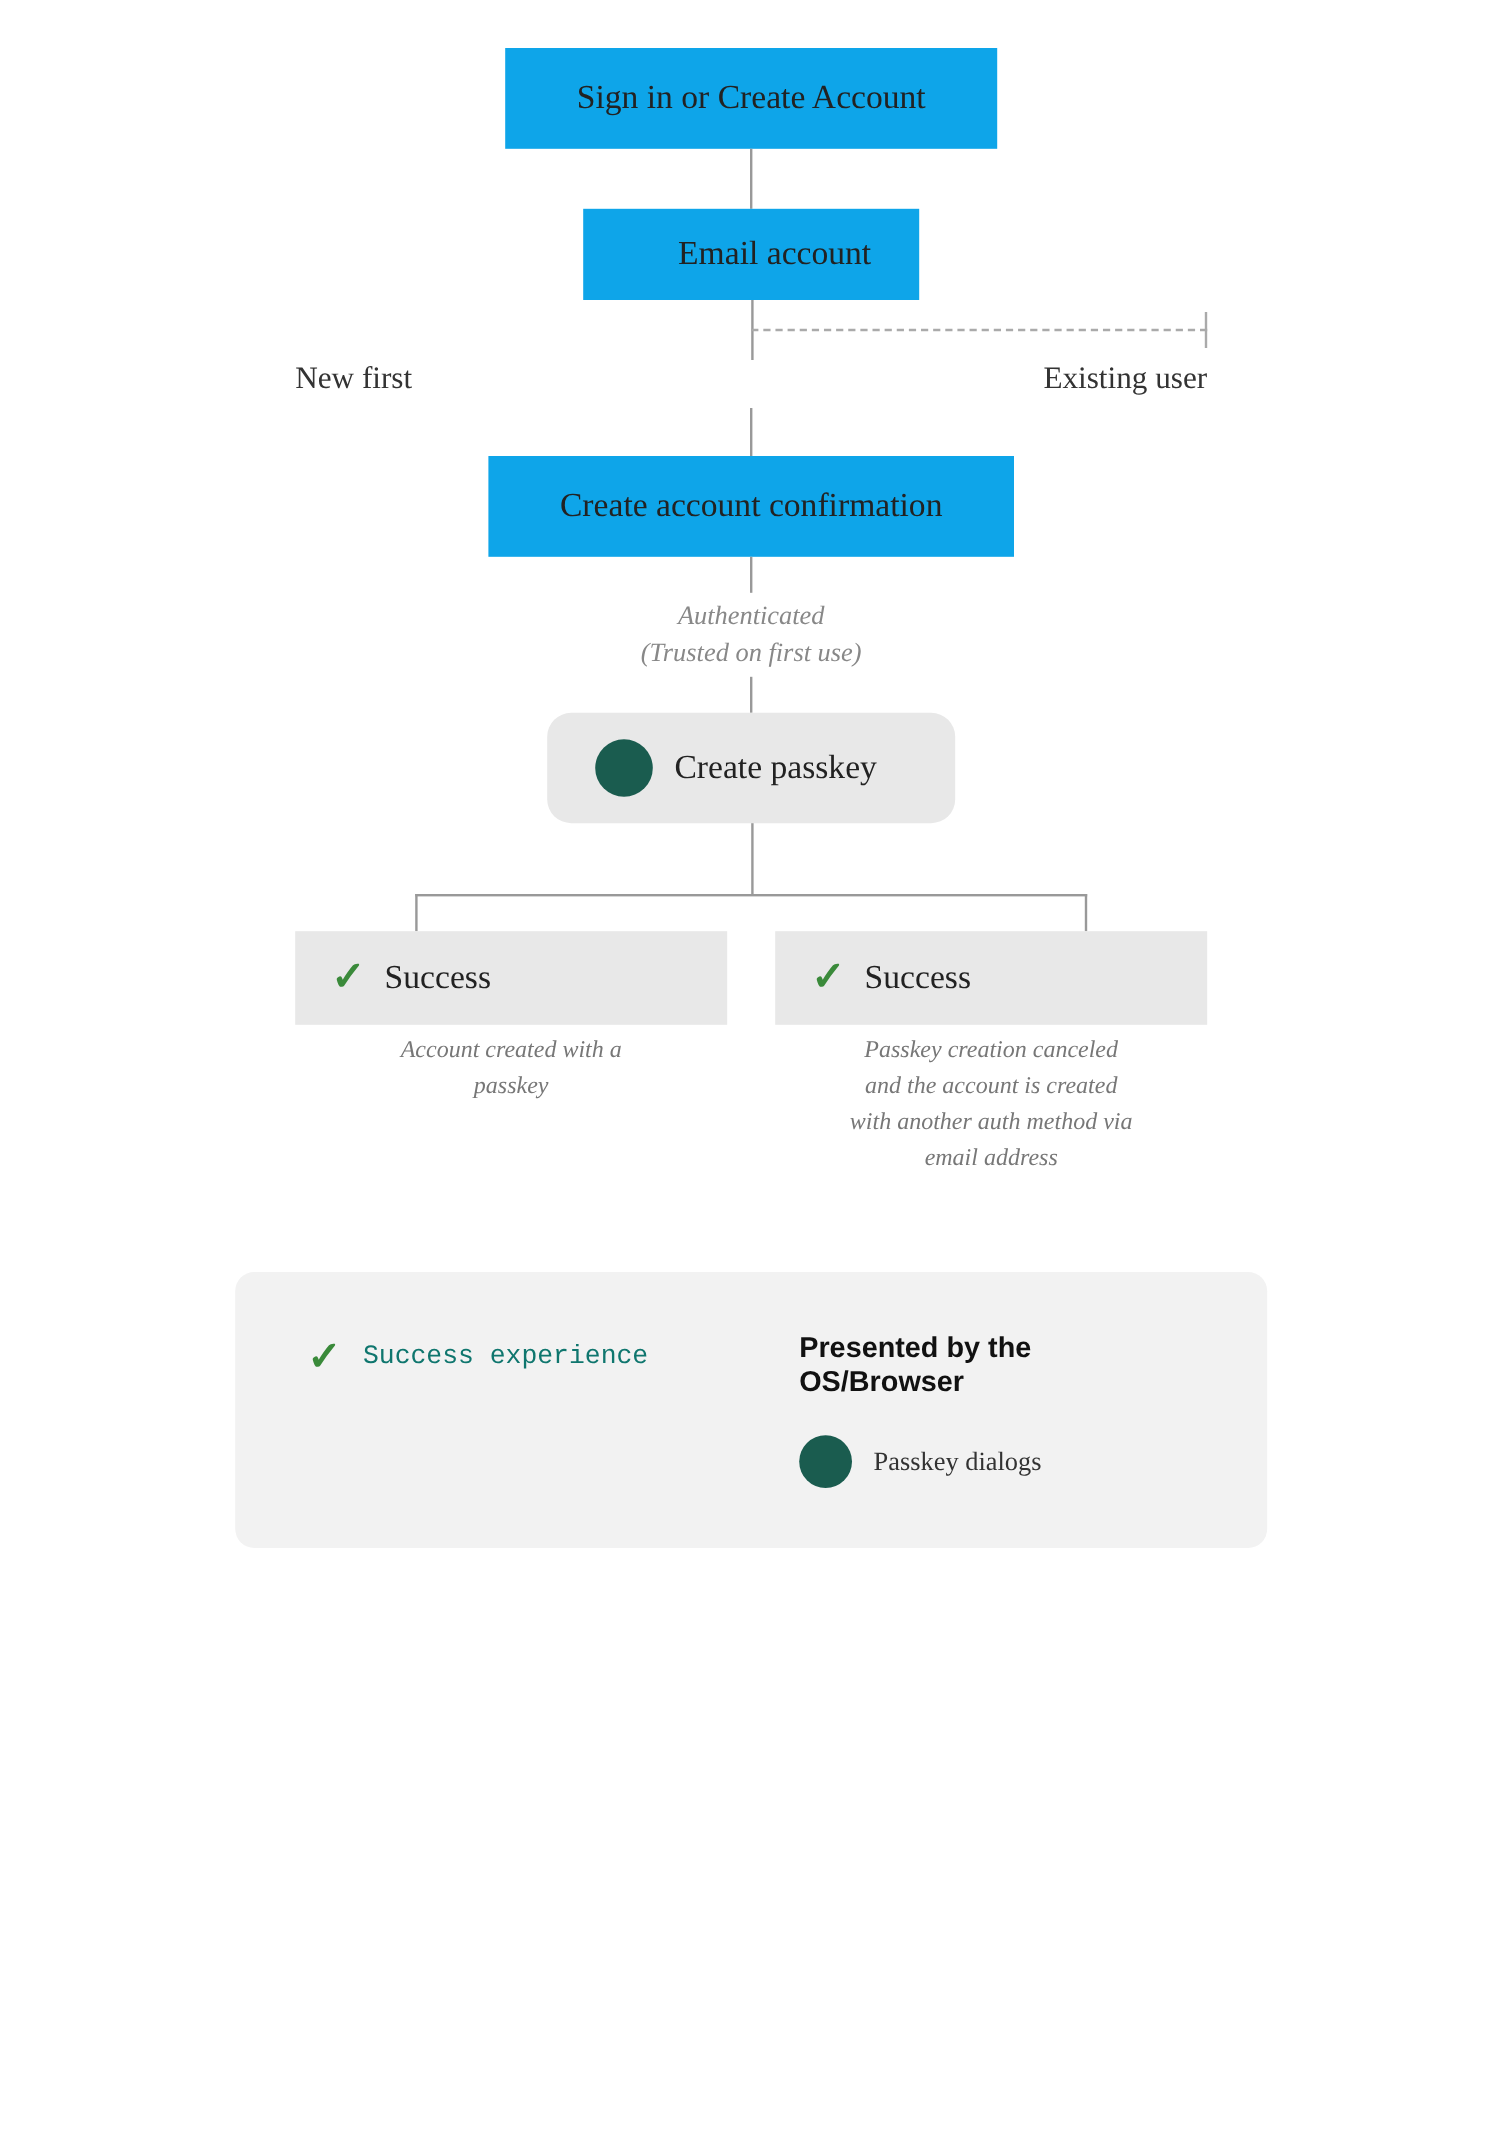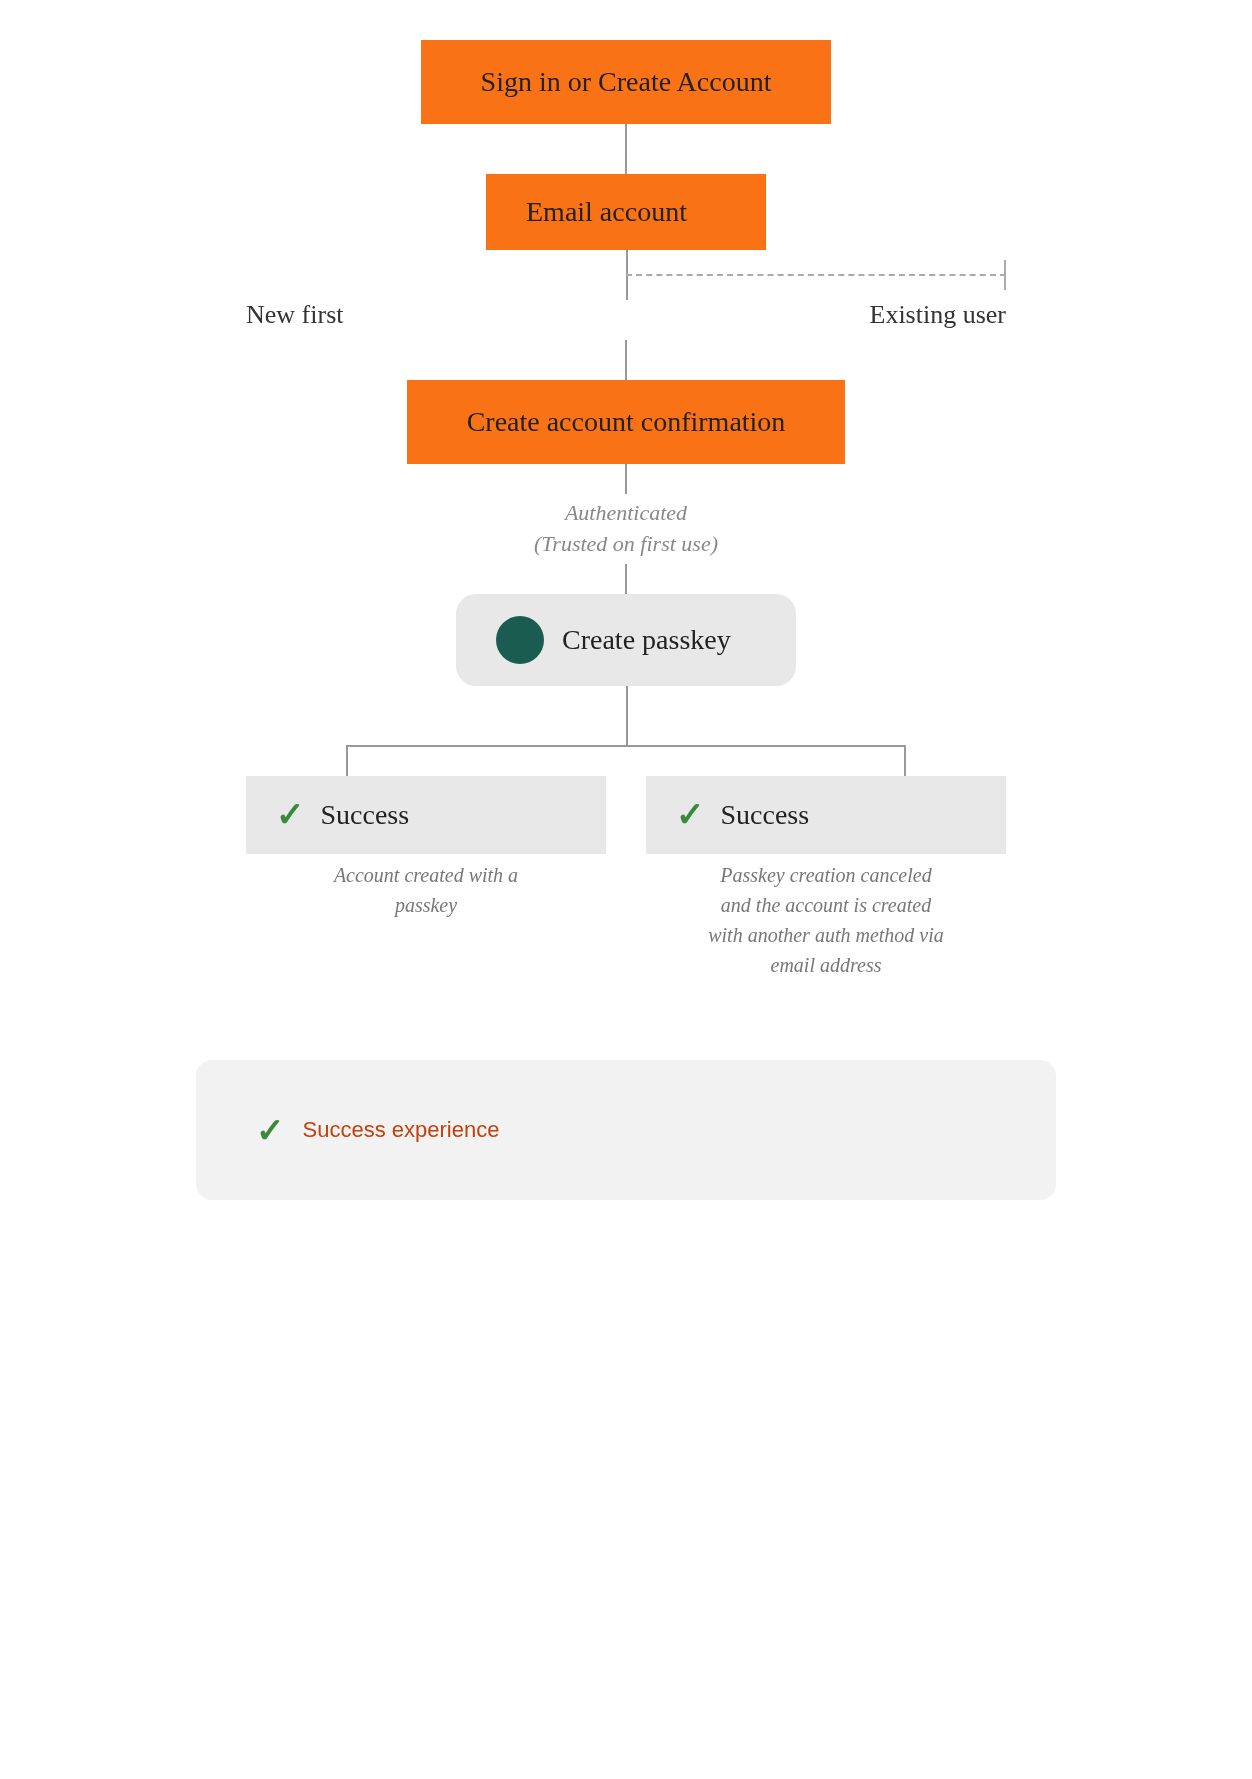--- a/index.html
+++ b/index.html
@@ -17,26 +17,26 @@
     .diagram-container {
       width: 900px;
       display: flex;
       flex-direction: column;
       align-items: center;
       position: relative;
     }
 
     
     .flow-box {
-      background: #f97316;
+      background: #0ea5e9;
       border: none;
       padding: 22px 40px;
       font-size: 28px;
       color: #222;
-      text-align: left;
+      text-align: right;
       min-width: 280px;
     }
 
     .flow-box.wide {
       min-width: 340px;
       padding: 26px 60px;
     }
 
     
     .connector-v {
@@ -154,22 +154,22 @@
     }
 
     .legend-check {
       color: #3a8a3a;
       font-size: 34px;
       font-weight: bold;
     }
 
     .legend-check-label {
       font-size: 22px;
-      color: #c2410c;
-      font-family: Liberation Sans, sans-serif;
+      color: #0f766e;
+      font-family: Liberation Mono, monospace;
     }
 
     .legend-circle {
       width: 44px;
       height: 44px;
       border-radius: 50%;
       background: #1a5c4f;
       flex-shrink: 0;
     }
 
@@ -266,16 +266,23 @@
 
   <div class="legend-box">
 
     <div class="legend-col">
       <div class="legend-item">
         <span class="legend-check">✓</span>
         <span class="legend-check-label">Success experience</span>
       </div>
     </div>
 
+    <div class="legend-col">
+      <div class="legend-title">Presented by the OS/Browser</div>
+      <div class="legend-item">
+        <div class="legend-circle"></div>
+        <span class="legend-circle-label">Passkey dialogs</span>
+      </div>
+    </div>
 
   </div>
 
 </div>
 
 </body></html>

